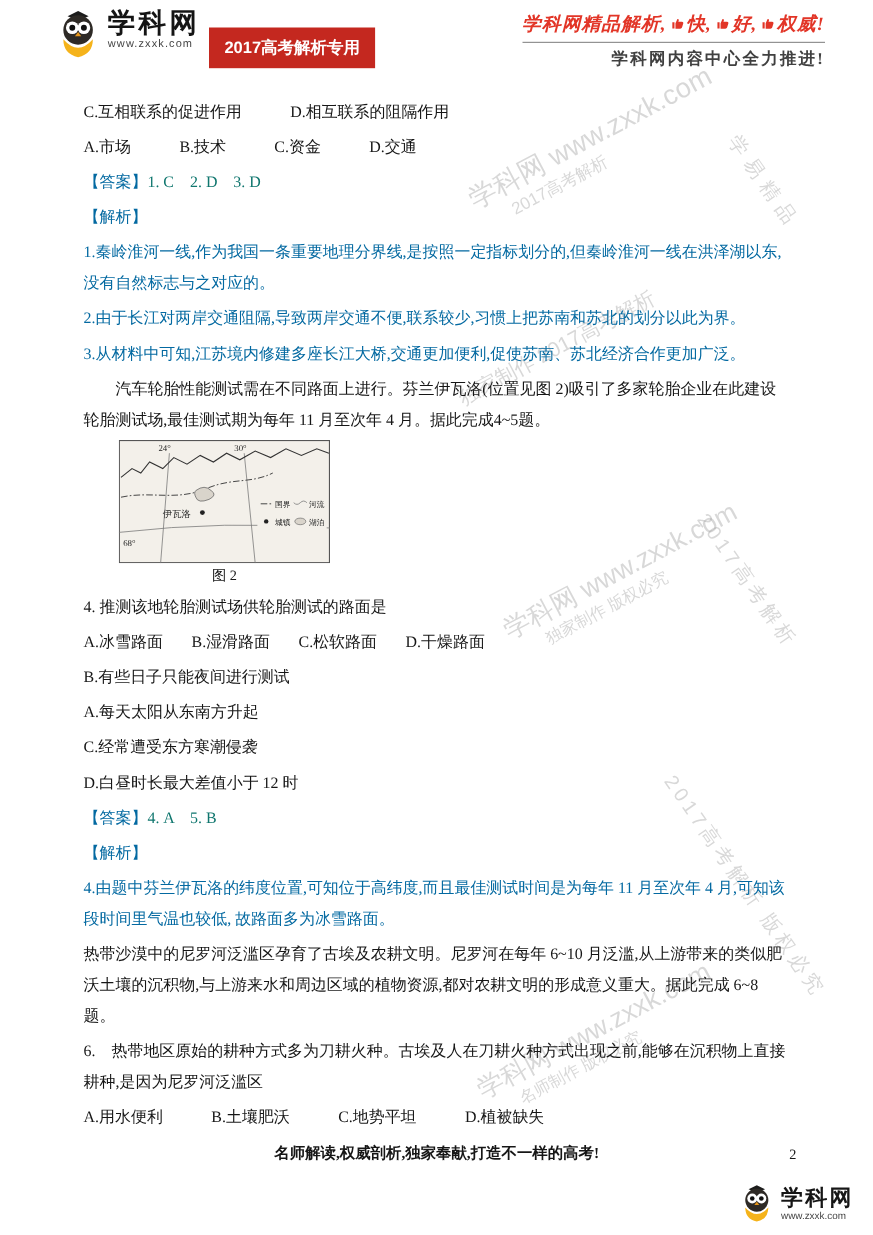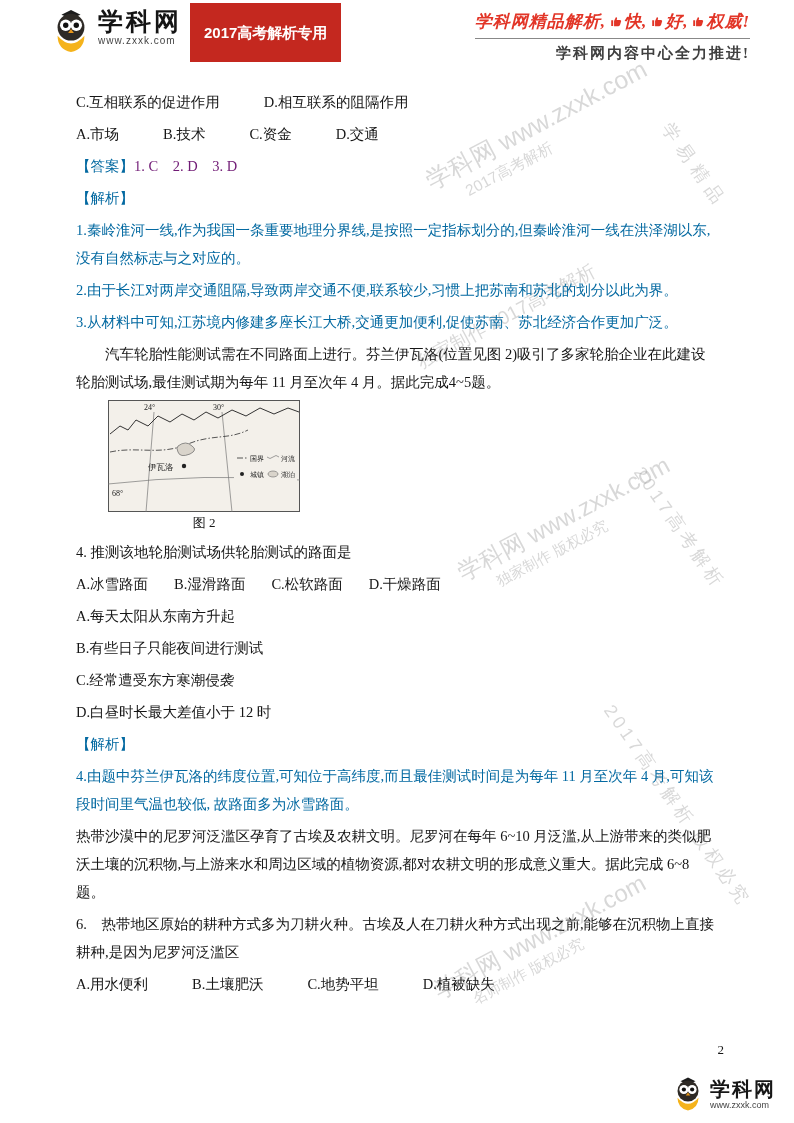--- a/index.html
+++ b/index.html
@@ -9,39 +9,39 @@
   
   .header{position:absolute;top:8px;left:48px;right:44px;height:62px;display:flex;
           justify-content:space-between;z-index:3;}
   .logo-block{display:flex;align-items:flex-start;height:56px;}
   .owl{width:46px;height:46px;flex:0 0 auto;}
   .owl-small{width:36px;height:36px;flex:0 0 auto;}
   .logo-text{margin-left:4px;font-family:"Liberation Sans","DejaVu Sans",sans-serif;}
   .logo-name{font-size:25px;font-weight:bold;letter-spacing:3px;line-height:27px;color:#141414;}
   .logo-url{font-size:10px;color:#444;letter-spacing:1px;}
   .banner{align-self:flex-end;background:#c4281f;color:#fff;font-weight:bold;font-size:15px;
-          line-height:21px;padding:19px 14px;margin:0 0 2px 8px;
+          line-height:21px;padding:8px 14px;margin:0 0 2px 8px;
           font-family:"Liberation Sans","DejaVu Sans",sans-serif;}
   .header-right{text-align:right;padding-top:2px;}
   .slogan{color:#e23527;font-size:17px;font-weight:bold;font-style:italic;white-space:nowrap;
           letter-spacing:1px;}
   .thumb{width:13px;height:13px;fill:#e23527;vertical-align:-1px;margin:0 1px 0 4px;}
   .subslogan{margin-top:5px;border-top:1.5px solid #888;padding-top:5px;font-size:15px;
              font-weight:bold;letter-spacing:2px;color:#404040;}
 
   
   .content{position:absolute;left:72px;top:84px;width:652px;font-size:14.5px;line-height:28px;
            z-index:2;}
   .content p{margin:4px;}
   .indent1{margin-left:14px;}
   .indent2{margin-left:28px;}
   .opts span{margin-right:44px;}
   .opts-mid span{margin-right:26px;}
   .red{color:#0369a1;}
-  .blue{color:#701a75;white-space:pre;}
+  .blue{color:#0f766e;white-space:pre;}
   .mt6{margin-top:6px;}
   .mt2{margin-top:2px;}
   .passage{text-indent:2em;margin-top:14px;}
 
   
   .map-wrap{margin:4px 0 6px 36px;width:192px;text-align:center;}
   .map-svg{display:block;}
   .map-svg text{font-family:"Liberation Serif","DejaVu Serif",serif;fill:#222;}
   .map-svg .deg{font-size:8px;}
   .map-svg .city{font-size:8.5px;}
@@ -182,36 +182,40 @@
         </g>
       </svg>
       <div class="map-caption">图 2</div>
     </div>
 
     <p class="indent1 mt6">4. 推测该地轮胎测试场供轮胎测试的路面是</p>
     <p class="indent2 opts-mid">
       <span>A.冰雪路面</span><span>B.湿滑路面</span><span>C.松软路面</span><span>D.干燥路面</span>
     </p>
 
+    <p class="indent2">B.有些日子只能夜间进行测试</p>
     <p class="indent2">A.每天太阳从东南方升起</p>
-    <p class="indent2">B.有些日子只能夜间进行测试</p>
     <p class="indent2">C.经常遭受东方寒潮侵袭</p>
     <p class="indent2">D.白昼时长最大差值小于 12 时</p>
 
+    <p>
+      <span class="red">【答案】</span><span class="blue">4. A　5. B</span>
+    </p>
     <p class="red">【解析】</p>
     <p class="red mt6">4.由题中芬兰伊瓦洛的纬度位置,可知位于高纬度,而且最佳测试时间是为每年 11 月至次年 4 月,可知该段时间里气温也较低, 故路面多为冰雪路面。</p>
 
     <p>热带沙漠中的尼罗河泛滥区孕育了古埃及农耕文明。尼罗河在每年 6~10 月泛滥,从上游带来的类似肥沃土壤的沉积物,与上游来水和周边区域的植物资源,都对农耕文明的形成意义重大。据此完成 6~8 题。</p>
 
     <p class="mt6">6.　热带地区原始的耕种方式多为刀耕火种。古埃及人在刀耕火种方式出现之前,能够在沉积物上直接耕种,是因为尼罗河泛滥区</p>
     <p class="indent2 opts">
       <span>A.用水便利</span><span>B.土壤肥沃</span><span>C.地势平坦</span><span>D.植被缺失</span>
     </p>
   </div>
 
+  <div class="footer">名师解读,权威剖析,独家奉献,打造不一样的高考!</div>
   <div class="page-num">2</div>
 
   <div class="corner-logo">
     <svg class="owl-small" viewBox="0 0 48 48">
       <path d="M14 7 L24 2 L34 7 L24 11 Z" fill="#1c1c1c"></path>
       <circle cx="24" cy="20" r="14" fill="#2e2a26"></circle>
       <circle cx="18.5" cy="18" r="6" fill="#ffffff"></circle>
         <circle cx="29.5" cy="18" r="6" fill="#ffffff"></circle>
       <circle cx="18.5" cy="18" r="2.8" fill="#111"></circle>
         <circle cx="29.5" cy="18" r="2.8" fill="#111"></circle>

